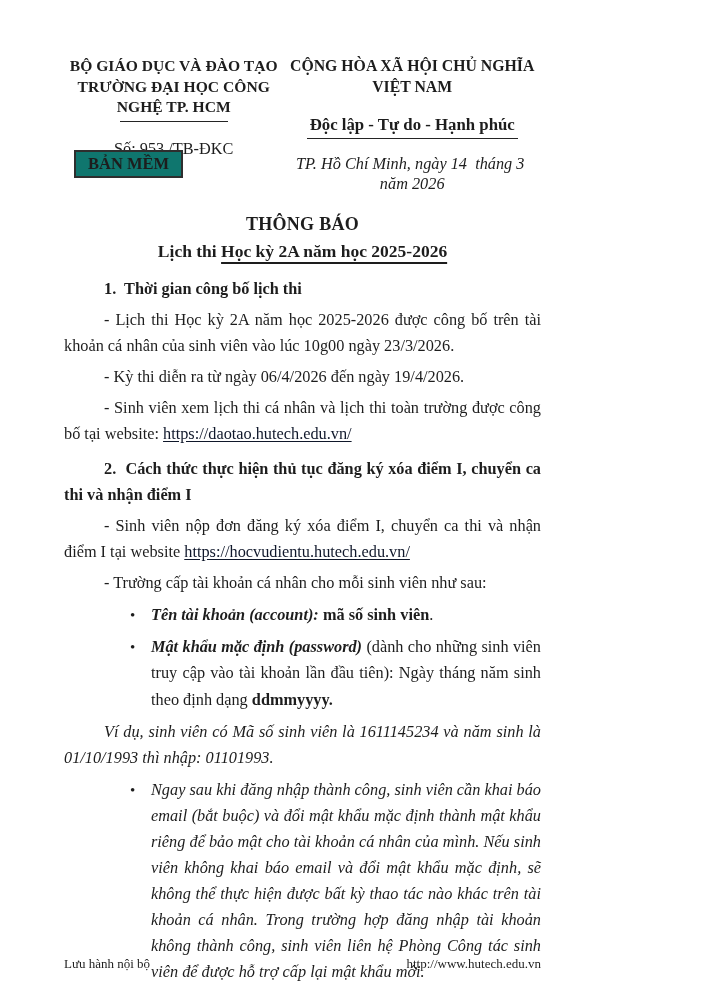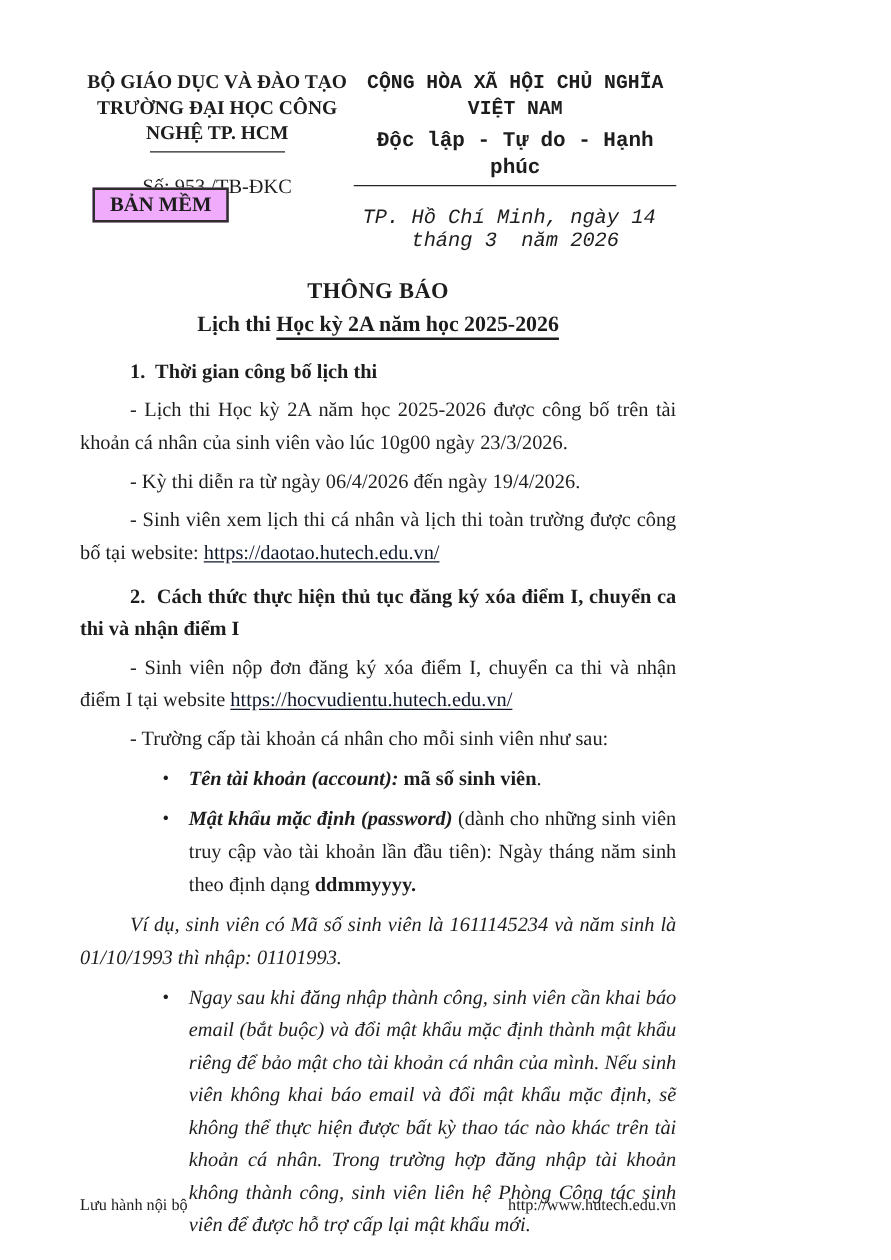--- a/index.html
+++ b/index.html
@@ -10,34 +10,34 @@
     color:#1d1d1d; font-family:"Liberation Serif","DejaVu Serif",serif;
     font-size:16.3px;
   }
   .b { font-weight:bold; }
   .i { font-style:italic; }
   .u { text-decoration:underline; text-underline-offset:4px; text-decoration-thickness:1.5px;text-align:center; }
 
   
   .doc-header { display:flex; padding:56px 63px 0 64px; }
   .hcol-left  { width:46%; text-align:center; }
-  .hcol-right { width:54%; text-align:center;font-family:Liberation Mono, monospace; }
+  .hcol-right { width:54%; text-align:center; }
   .hline { font-size:15.6px; line-height:1.32; }
   .hcol-right .hline { font-size:15.8px; }
   .rule { width:108px; border-bottom:1.8px solid #242424; margin:3px auto 0; }
   .doc-num { margin-top:17px; font-size:16.3px; }
   .motto { display:inline-block; font-size:16.8px; border-bottom:1.8px solid #242424;
-           padding:0 3px 2px; margin-top:6px; line-height:1.25; }
+           padding:0 3px 2px; margin-top:17px; line-height:1.25; }
   .date-line { margin-top:15px; font-size:16.3px; }
 
   
   .stamp {
     position:absolute; left:74px; top:150px;
     border:2px solid #2e2e2e; padding:2px 12px;
-    font-weight:bold; font-size:16.5px; background:#f0abfc;
+    font-weight:bold; font-size:16.5px; background:#0f766e;
   }
 
   
   .title-block { text-align:center; margin:20px 63px 0 64px; }
   .title-main { font-size:18px; letter-spacing:0.3px; }
   .title-sub { font-size:17.5px; margin-top:6px; }
   .title-sub .u { text-underline-offset:5px; }
 
   
   .body { margin:14px 63px 0 64px; line-height:1.6; text-align:justify; }

